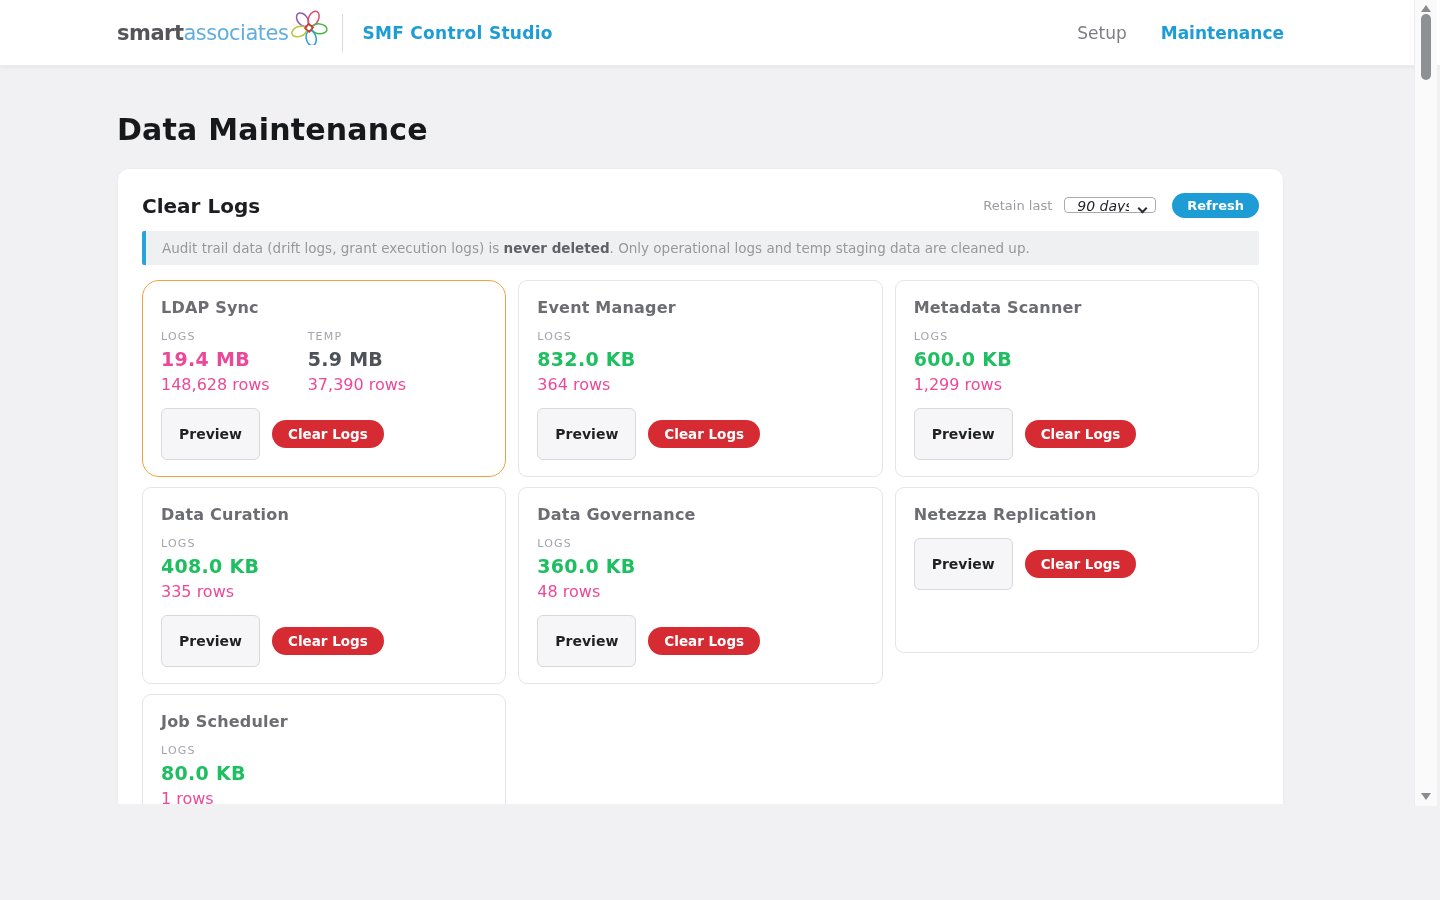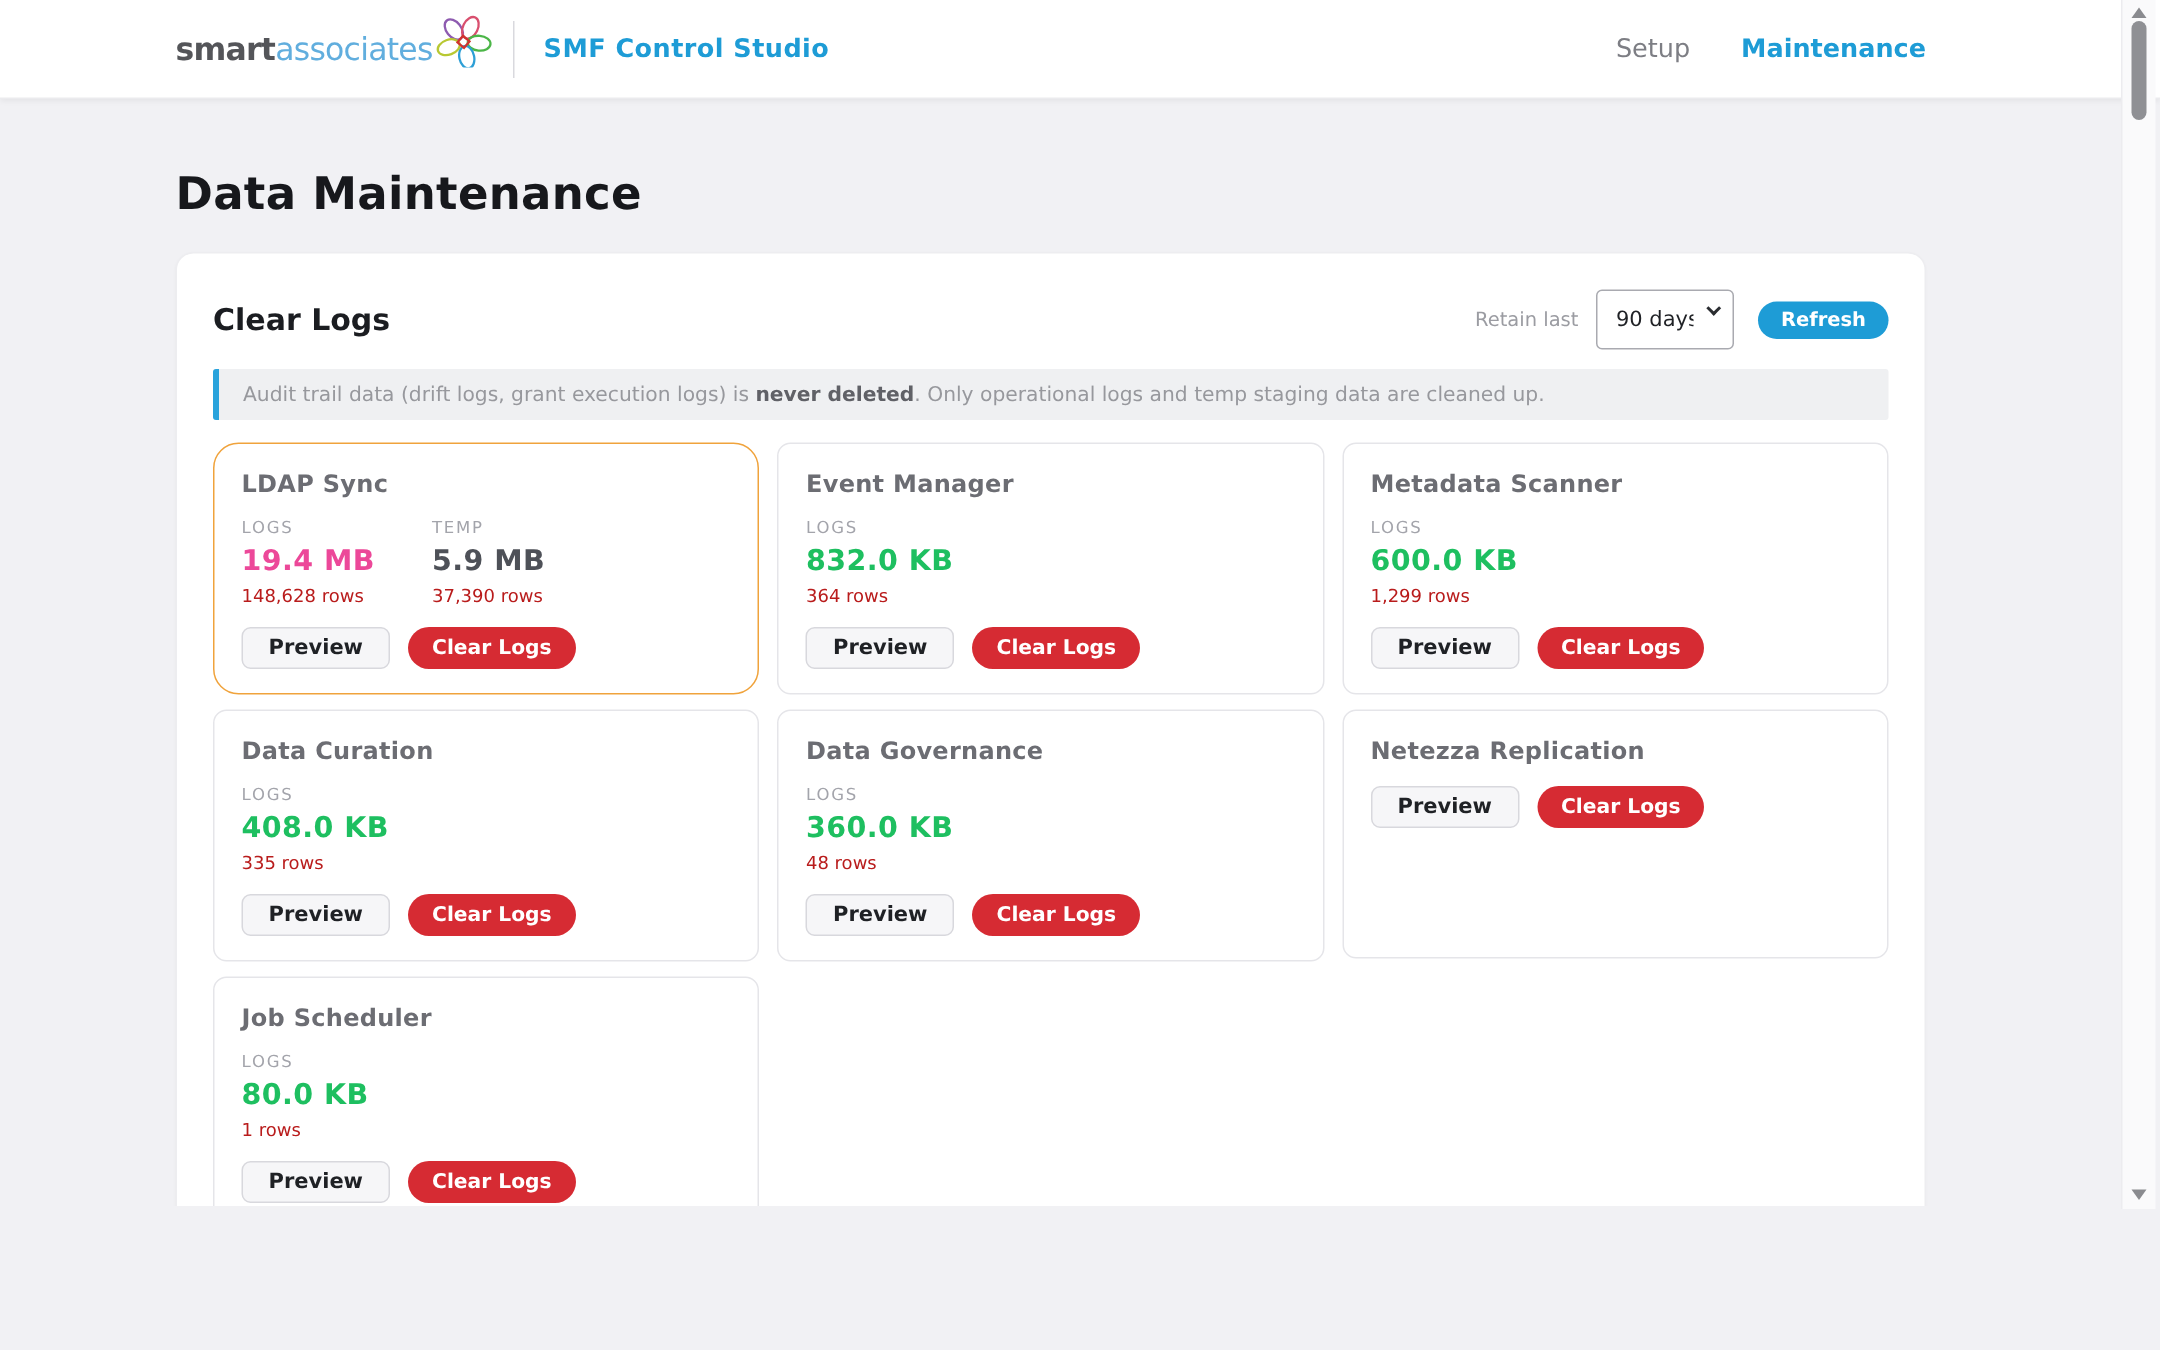--- a/index.html
+++ b/index.html
@@ -43,23 +43,23 @@
     padding:24px 24px 40px 24px;
     min-height:640px;
   }
   .panel-head { display:flex; align-items:center; }
   .panel-title { font-size:20px; font-weight:700; color:#1b1d21; }
   .head-spacer { flex:1; }
   .retain-label { font-size:13px; color:#9b9ca2; margin-right:12px; }
   .select-wrap { position:relative; margin-right:16px; }
   .retain-select {
     -webkit-appearance:none; appearance:none;
-    width:92px; height:40px; padding:0 26px 0 12px;
+    width:92px; height:16px; padding:0 26px 0 12px;
     font-family:inherit; font-size:14px; color:#1f2125;
-    background:#ffffff; border:1px solid #a9aab0; border-radius:4px;
+    background:#ffffff; border:1px solid #a9aab0; border-radius:4px;font-style:italic;
   }
   .select-chevron {
     position:absolute; right:10px; top:9px; width:7px; height:7px;
     border-right:2px solid #2b2d31; border-bottom:2px solid #2b2d31;
     transform:rotate(45deg); pointer-events:none;
   }
   .btn-refresh {
     background:#1e9cd6; color:#ffffff; border:none; cursor:pointer;
     font-family:inherit; font-size:13px; font-weight:700;
     padding:5px 15px; border-radius:13px;
@@ -81,26 +81,26 @@
     padding:17px 18px 16px 18px; min-height:166px;
   }
   .card.highlight { border-color:#f0a33c;border-radius:17px; }
   .card-title { font-size:16px; font-weight:600; color:#6c6d73; margin-bottom:13px; letter-spacing:.2px; }
   .stats { display:flex; gap:38px; }
   .stat-label { font-size:11px; color:#a3a4ab; letter-spacing:1.2px; margin-bottom:5px; }
   .stat-value { font-size:19px; font-weight:700; margin-bottom:5px; letter-spacing:.3px; }
   .val-orange { color:#ec4899; }
   .val-dark   { color:#4e5158; }
   .val-green  { color:#1ebf60; }
-  .stat-rows { font-size:12px; color:#b91c1c; }
+  .stat-rows { font-size:16px; color:#ec4899; }
   .actions { margin-top:14px; display:flex; gap:12px; align-items:center; }
   .btn-preview {
     background:#f6f6f8; border:1px solid #d8d8dd; border-radius:6px; cursor:pointer;
     font-family:inherit; font-size:14px; font-weight:700; color:#1f2125;
-    padding:5px 17px;
+    padding:17px 17px;
   }
   .btn-clear {
     background:#d62b33; border:none; border-radius:15px; cursor:pointer;
     font-family:inherit; font-size:13.5px; font-weight:700; color:#ffffff;
     padding:6px 16px;
   }
 
   
   .scrollbar {
     position:absolute; top:0; right:3px; width:23px; height:806px;

